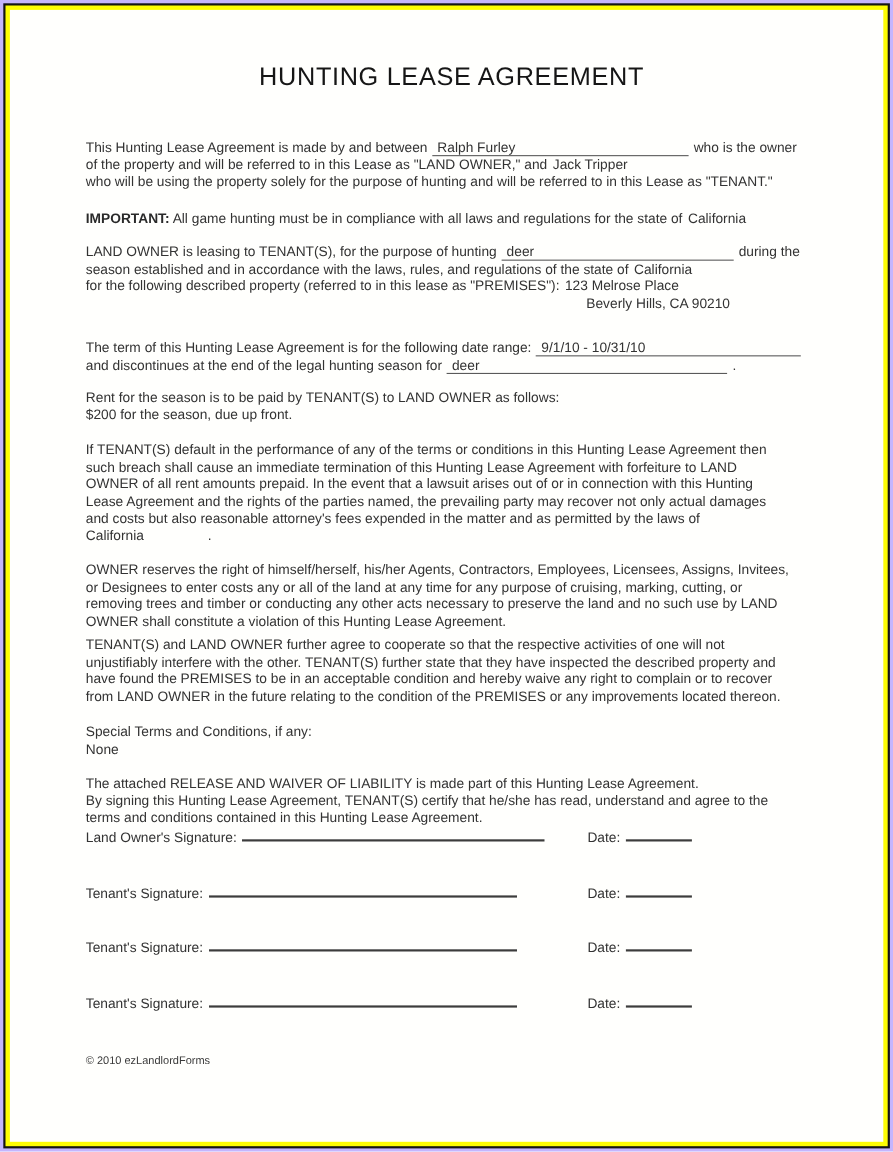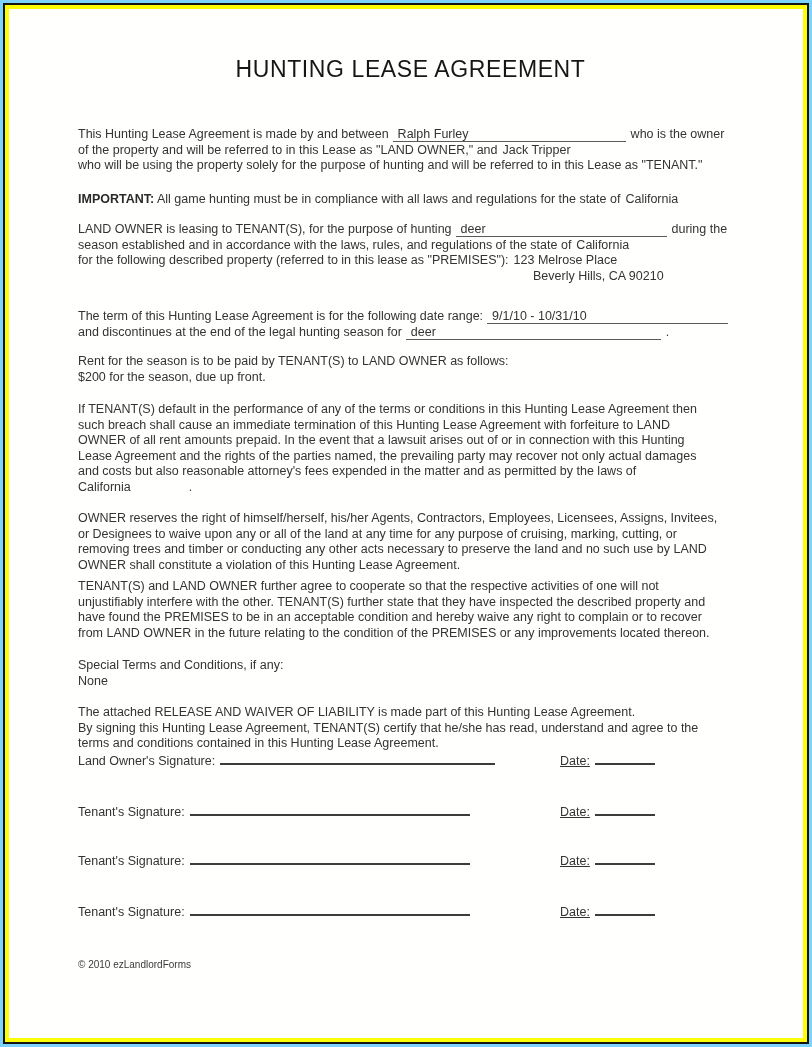--- a/index.html
+++ b/index.html
@@ -1,21 +1,21 @@
 <!DOCTYPE html>
 <html><head>
 <meta charset="utf-8">
 <style>
   html,body{margin:0;padding:0;}
   body{
     width:812px;height:1047px;
     font-family:"Liberation Sans","DejaVu Sans",sans-serif;
     background:#ffffff;
   }
-  .frame-outer{box-sizing:border-box;width:812px;height:1047px;background:#7dd3fc;padding:3px;}
+  .frame-outer{box-sizing:border-box;width:812px;height:1047px;background:#c4b5fd;padding:3px;}
   .frame-black{box-sizing:border-box;width:100%;height:100%;background:#151515;padding:2px;}
   .frame-yellow{box-sizing:border-box;width:100%;height:100%;background:#fdfd05;padding:4px;}
   .page{
     box-sizing:border-box;width:100%;height:100%;
     background:#fffffd;position:relative;overflow:hidden;
     padding:0 60px 0 69px;
     color:#333333;font-size:12.5px;
   }
   .doc-title{
     margin-top:47px;text-align:center;
@@ -36,21 +36,21 @@
   .bold{font-weight:700;color:#2a2a2a;}
   .addr-indent{margin-left:455px;}
   .end-dot{margin-left:58px;}
   .sig-row{position:relative;height:16px;line-height:16px;}
   .sig-line{
     display:inline-block;vertical-align:baseline;
     border-bottom:2px solid #3c3c3c;height:11px;margin-left:5px;
   }
   .sig-line.owner{width:275px;}
   .sig-line.tenant{width:280px;}
-  .date-block{position:absolute;left:482px;top:0;text-decoration:underline;}
+  .date-block{position:absolute;left:456px;top:0;}
   .date-line{
     display:inline-block;vertical-align:baseline;
     border-bottom:2px solid #3c3c3c;height:11px;width:60px;margin-left:5px;
   }
   .footer{margin-top:40px;font-size:10px;color:#3a3a3a;height:12px;line-height:12px;}
   
   .mt-p1{margin-top:44px;}
   .mt-imp{margin-top:18px;}
   .mt-p3{margin-top:15px;}
   .mt-p4{margin-top:25px;}
@@ -127,21 +127,21 @@
       <div class="ln">OWNER of all rent amounts prepaid. In the event that a lawsuit arises out of or in connection with this Hunting</div>
       <div class="ln">Lease Agreement and the rights of the parties named, the prevailing party may recover not only actual damages</div>
       <div class="ln">and costs but also reasonable attorney's fees expended in the matter and as permitted by the laws of</div>
       <div class="ln">
         <span>California</span><span class="end-dot">.</span>
       </div>
     </div>
 
     <div class="para mt-p7">
       <div class="ln">OWNER reserves the right of himself/herself, his/her Agents, Contractors, Employees, Licensees, Assigns, Invitees,</div>
-      <div class="ln">or Designees to waive upon any or all of the land at any time for any purpose of cruising, marking, cutting, or</div>
+      <div class="ln">or Designees to enter costs any or all of the land at any time for any purpose of cruising, marking, cutting, or</div>
       <div class="ln">removing trees and timber or conducting any other acts necessary to preserve the land and no such use by LAND</div>
       <div class="ln">OWNER shall constitute a violation of this Hunting Lease Agreement.</div>
     </div>
 
     <div class="para mt-p8">
       <div class="ln">TENANT(S) and LAND OWNER further agree to cooperate so that the respective activities of one will not</div>
       <div class="ln">unjustifiably interfere with the other. TENANT(S) further state that they have inspected the described property and</div>
       <div class="ln">have found the PREMISES to be in an acceptable condition and hereby waive any right to complain or to recover</div>
       <div class="ln">from LAND OWNER in the future relating to the condition of the PREMISES or any improvements located thereon.</div>
     </div>

